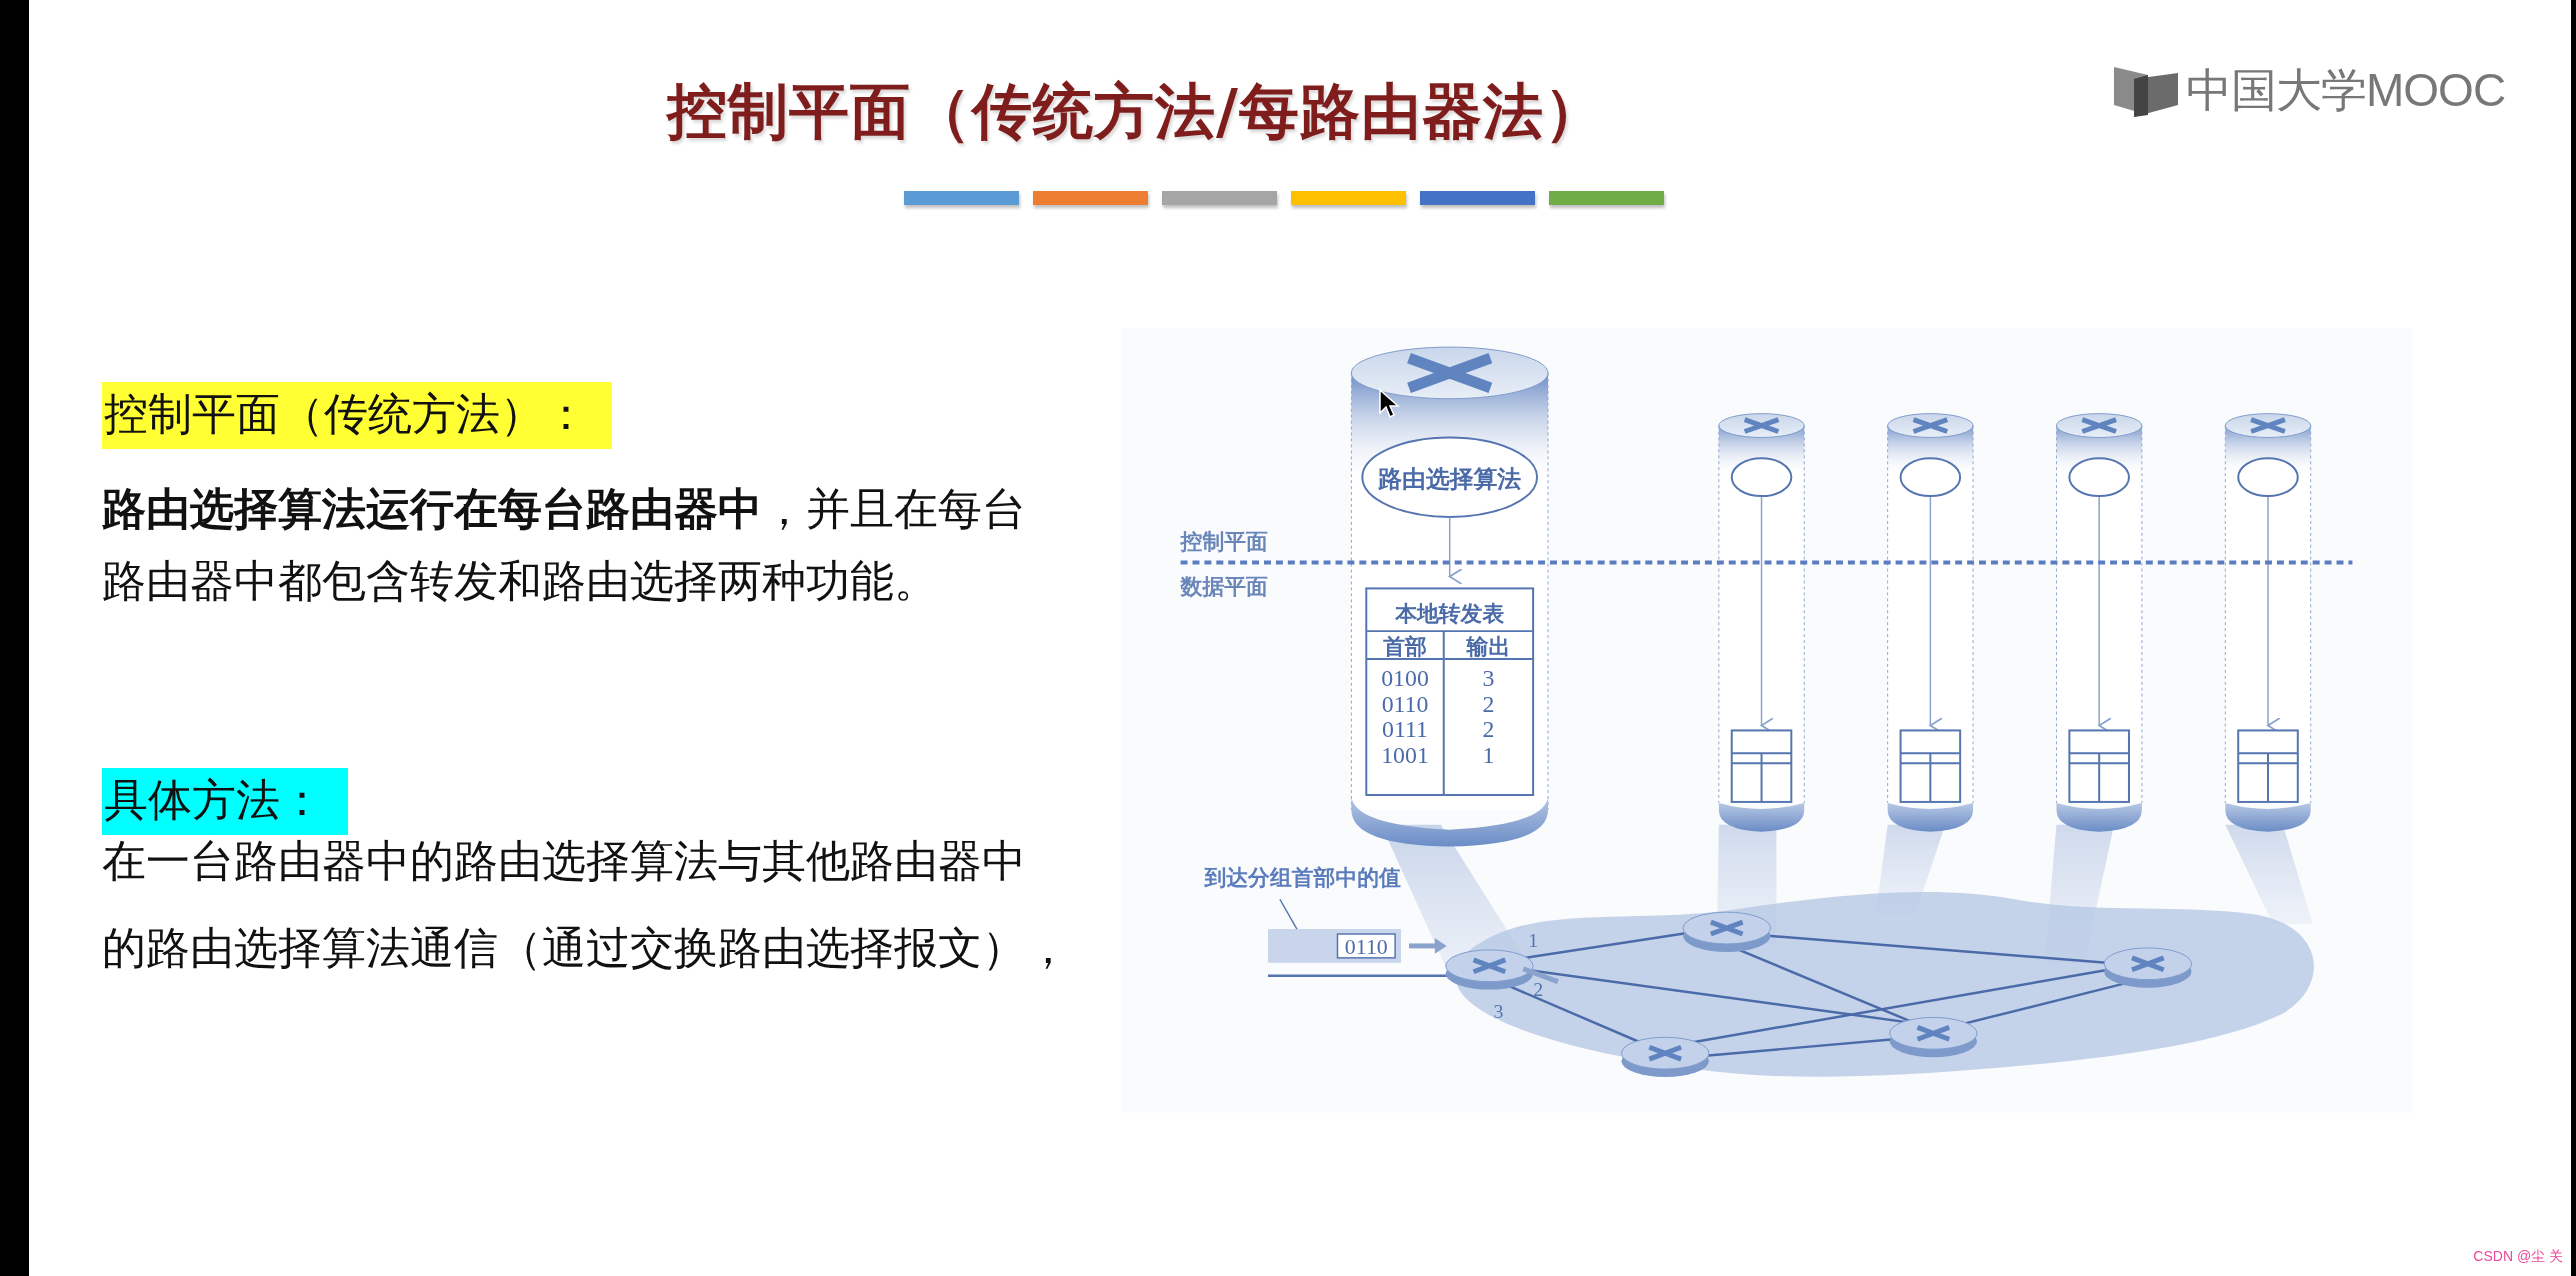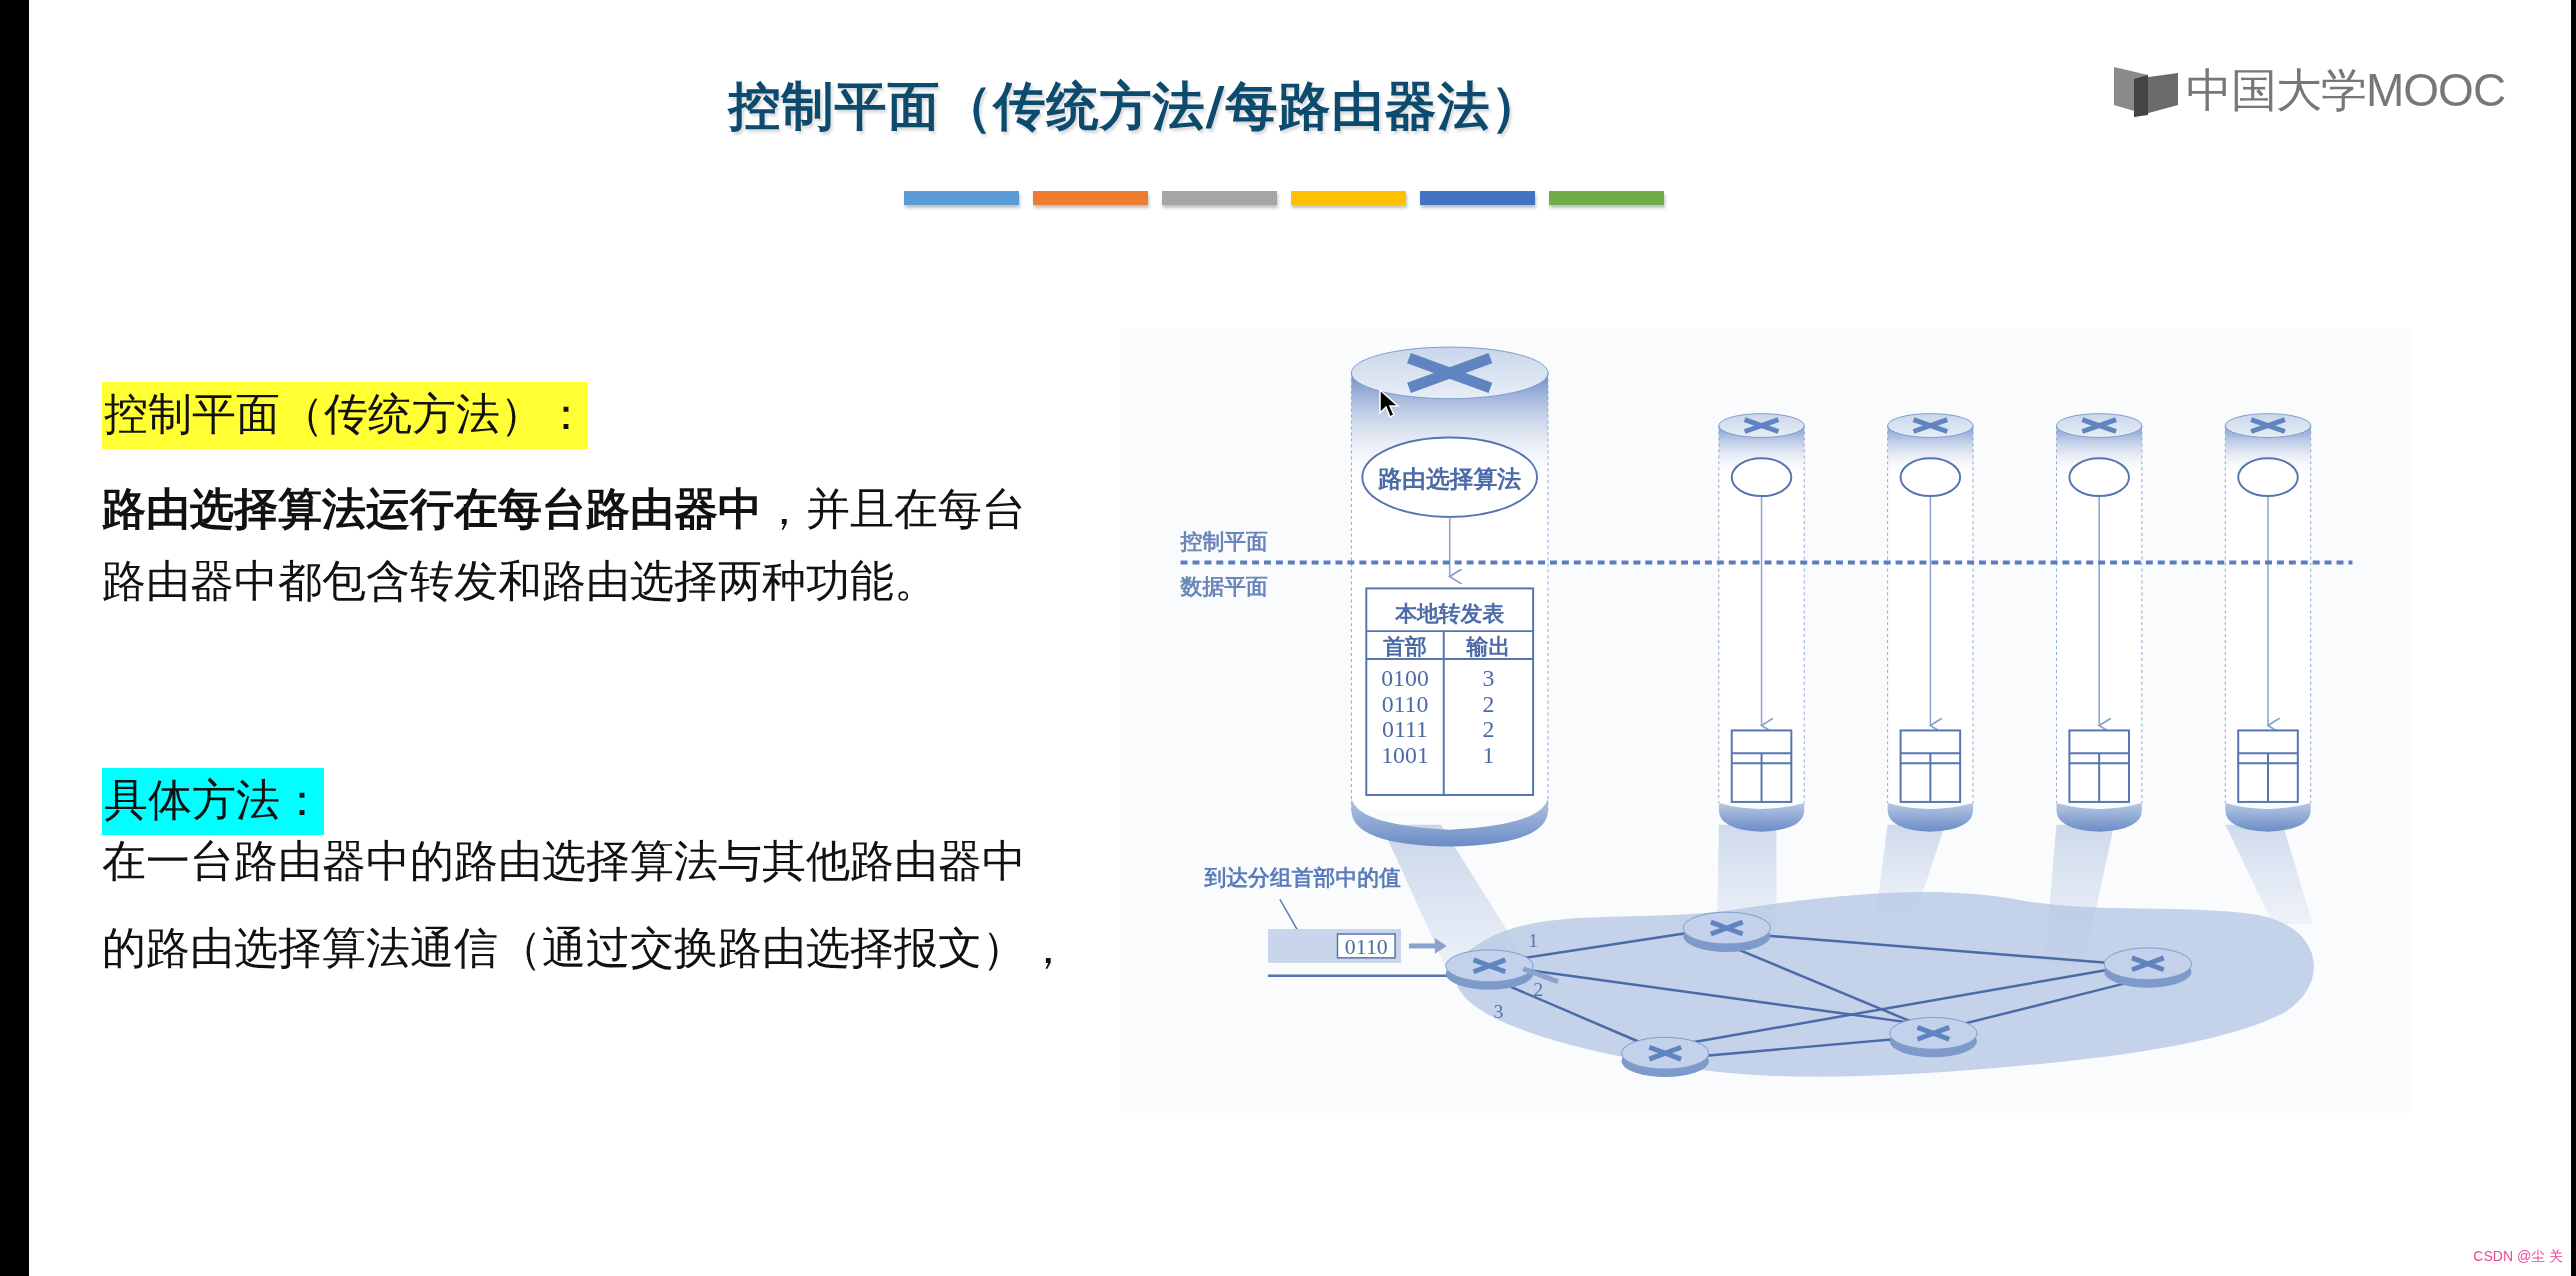--- a/index.html
+++ b/index.html
@@ -7,31 +7,31 @@
     width:2576px; height:1276px; position:relative; overflow:hidden;
     background:#000;
     font-family:"DejaVu Sans","Liberation Sans",sans-serif;
   }
   .slide {
     position:absolute; left:29px; top:0; width:2542px; height:1276px;
     background:#ffffff; overflow:hidden;
   }
   .slide-title {
     position:absolute; left:0; width:2214px; top:72px; text-align:center;
-    font-size:52px; font-weight:bold; color:#0c4a6e; letter-spacing:1px;
+    font-size:60px; font-weight:bold; color:#7f1d1d; letter-spacing:1px;
     text-shadow:2px 3px 3px rgba(0,0,0,0.15);
   }
   .color-bars { position:absolute; top:191px; left:875px; display:flex; gap:14px; }
   .color-bars .bar { width:115px; height:14px; box-shadow:1px 3px 3px rgba(0,0,0,0.25); }
   .logo { position:absolute; left:2083px; top:60px; display:flex; align-items:center; gap:6px;justify-content:flex-end; }
   .logo svg { display:block; }
   .logo-text { font-size:46px; color:#777; font-family:"Liberation Sans",sans-serif; letter-spacing:-1px; }
 
   .left-text { position:absolute; left:73px; top:382px; width:1053px; color:#111; font-size:44px; }
-  .hl { display:inline-block; padding:6px 0 8px 2px; line-height:1.2; }
+  .hl { display:inline-block; padding:6px 24px 8px 2px; line-height:1.2; }
   .hl-yellow { background:#ffff33; }
   .hl-cyan { background:#00ffff;margin-top:38px; }
   .para { line-height:72px; }
   .para b { font-weight:bold;text-align:right; }
   .sec1-head { position:absolute; left:0; top:0; }
   .sec1-body { position:absolute; left:0; top:91px; width:1073px; }
   .sec2-head { position:absolute; left:0; top:348px; }
   .sec2-body { position:absolute; left:0; top:435px; width:1073px; line-height:87px; }
 
   .diagram { position:absolute; left:1092px; top:328px; width:1291px; height:785px; }

